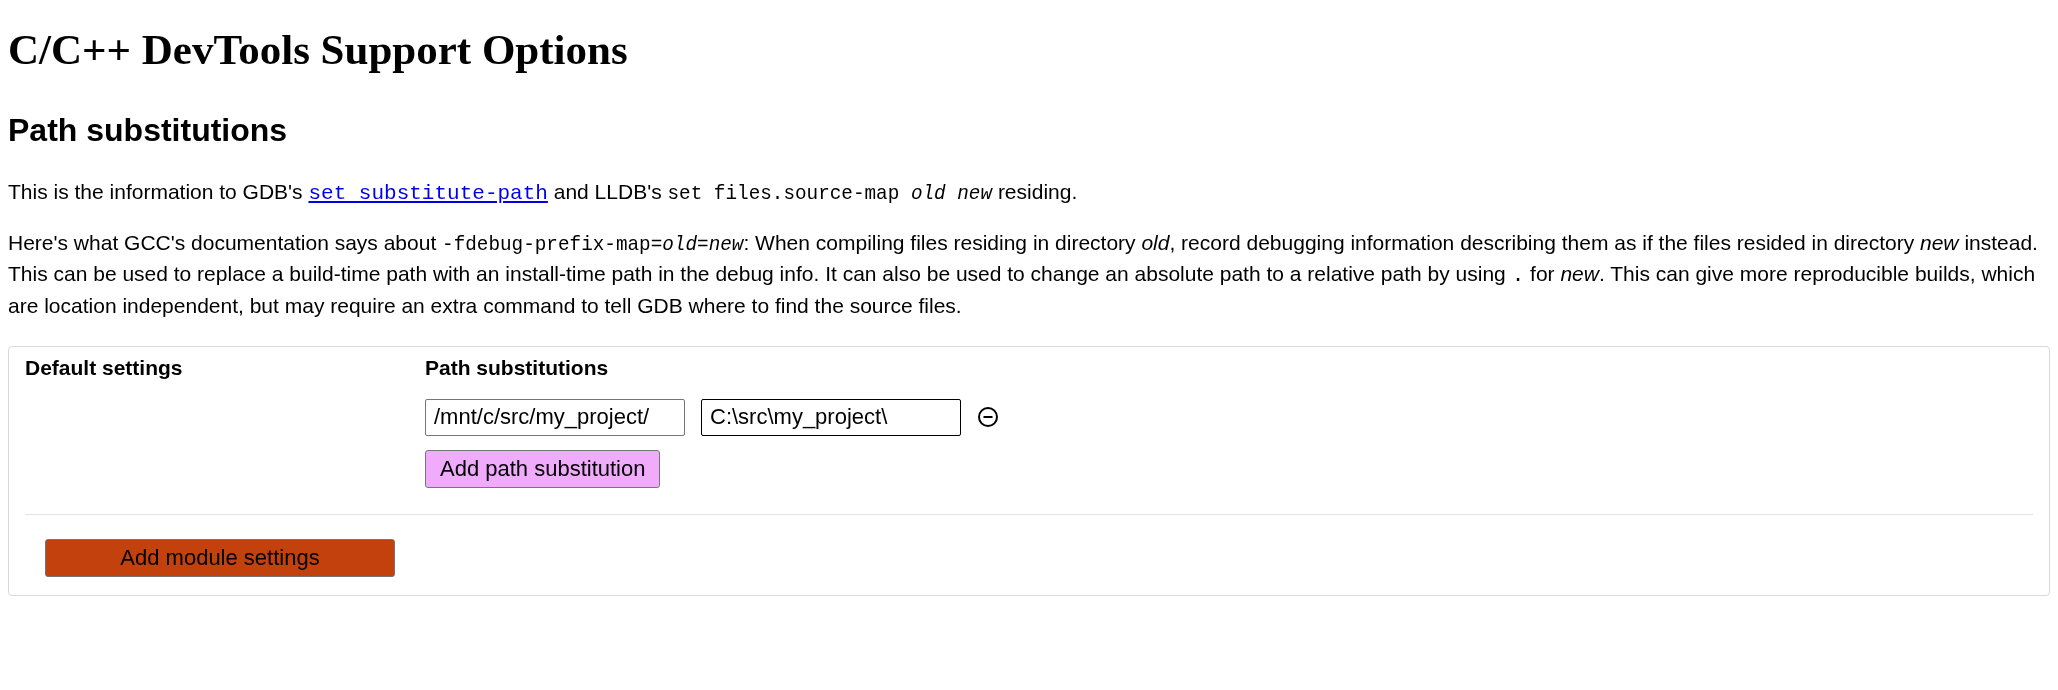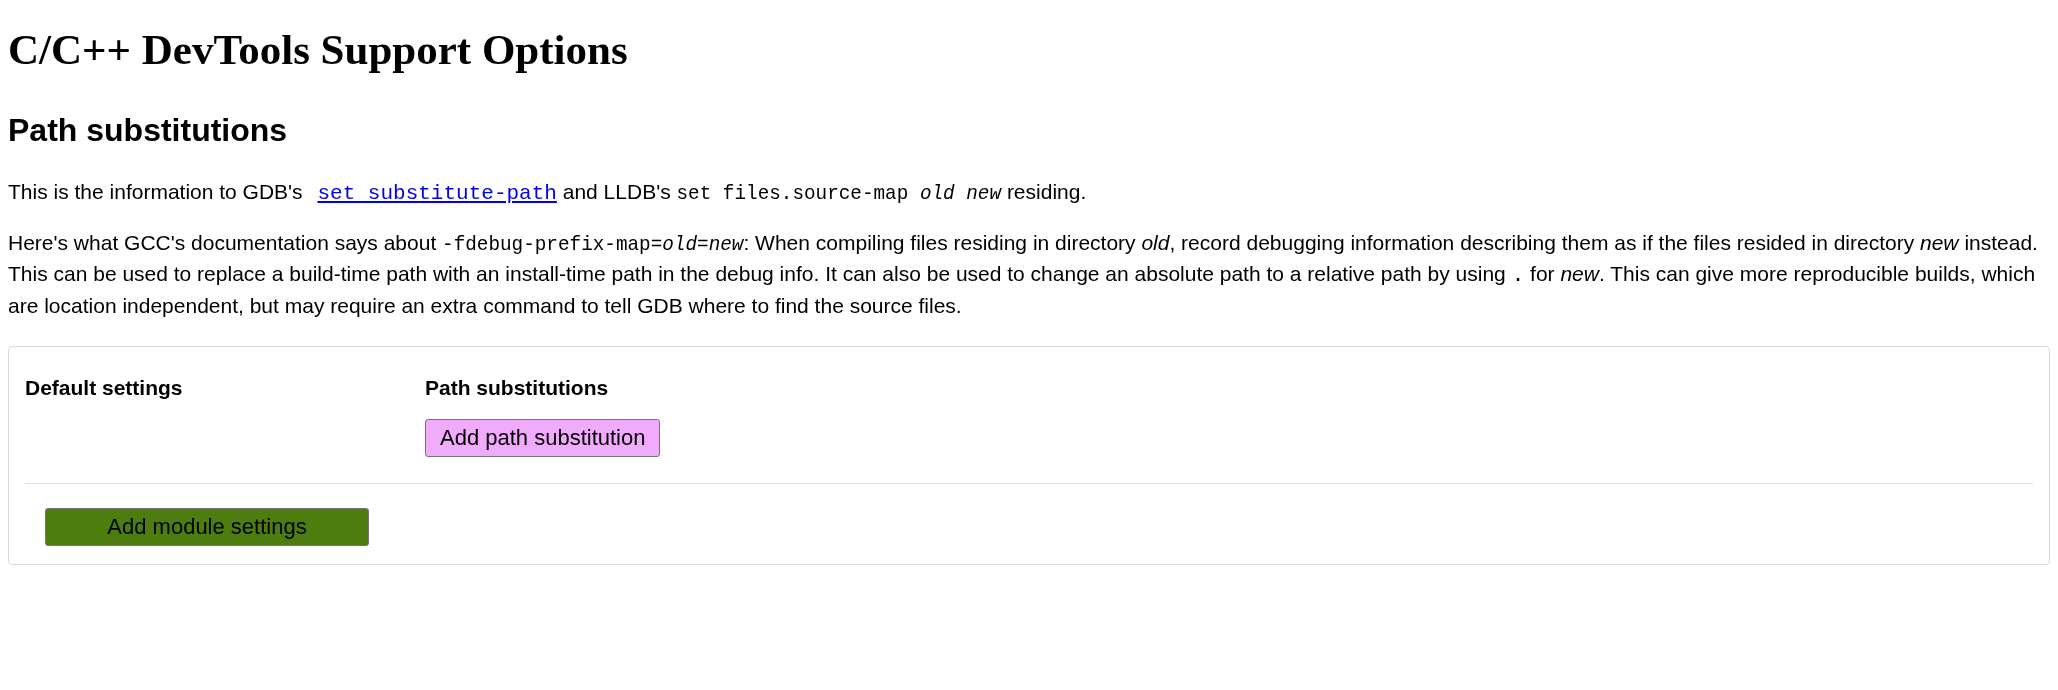--- a/index.html
+++ b/index.html
@@ -27,33 +27,32 @@
       margin: 0 0 20px 0;
     }
     code, .mono {
       font-family: Consolas, "Courier New", monospace;
       font-size: 0.92em;
     }
     a.code-link {
       font-family: Consolas, "Courier New", monospace;
       color: #0000EE;
       text-decoration: underline;
-      margin-left: 9px;
     }
     em.ital {
       font-style: italic;
     }
     .dot-literal {
       font-family: Consolas, "Courier New", monospace;
     }
 
     .settings-box {
       border: 1px solid #d9d9d9;
       border-radius: 4px;
-      padding: 26px 16px 18px 16px;
+      padding: 6px 16px 18px 16px;
       margin-top: 26px;
     }
     .settings-columns {
       display: flex;
     }
     .col-left {
       width: 400px;
       flex-shrink: 0;
       font-weight: 600;
     }
@@ -104,25 +103,25 @@
       border: none;
       border-top: 1px solid #e3e3e3;
       margin: 26px 0 24px 0;
     }
     .add-module-row {
       padding-left: 20px;
     }
     button.wide {
       font-family: Arial, sans-serif;
       font-size: 22px;
-      background: #4d7c0f;
+      background: #c2410c;
       border: 1px solid #767676;
       border-radius: 3px;
       padding: 5px 0;
-      width: 324px;
+      width: 350px;
       text-align: center;
       cursor: pointer;
     }
   </style>
 </head>
 <body>
 
 <h1>C/C++ DevTools Support Options</h1>
 
 <h2>Path substitutions</h2>
@@ -133,20 +132,30 @@
 
 <p>
   <span>Here's what GCC's documentation says about </span><span class="mono"><span>-fdebug-prefix-map=</span><em class="ital">old</em><span>=</span><em class="ital">new</em></span><span>: When compiling files residing in directory </span><em class="ital">old</em><span>, record debugging information describing them as if the files resided in directory </span><em class="ital">new</em><span> instead. This can be used to replace a build-time path with an install-time path in the debug info. It can also be used to change an absolute path to a relative path by using </span><span class="dot-literal">.</span><span> for </span><em class="ital">new</em><span>. This can give more reproducible builds, which are location independent, but may require an extra command to tell GDB where to find the source files.</span>
 </p>
 
 <div class="settings-box">
   <div class="settings-columns">
     <div class="col-left">Default settings</div>
     <div class="col-right">
       <div class="col-right-label">Path substitutions</div>
+      <div class="path-row">
+        <input type="text" class="path-input" value="/mnt/c/src/my_project/" style="">
+        <input type="text" class="path-input focused" value="C:\src\my_project\" style="">
+        <span class="remove-icon">
+          <svg width="22" height="22" viewBox="0 0 22 22">
+            <circle cx="11" cy="11" r="9" fill="none" stroke="#000" stroke-width="2"></circle>
+            <line x1="6.5" y1="11" x2="15.5" y2="11" stroke="#000" stroke-width="2"></line>
+          </svg>
+        </span>
+      </div>
       <button class="std">Add path substitution</button>
     </div>
   </div>
 
   <hr class="sep">
 
   <div class="add-module-row">
     <button class="wide">Add module settings</button>
   </div>
 </div>

